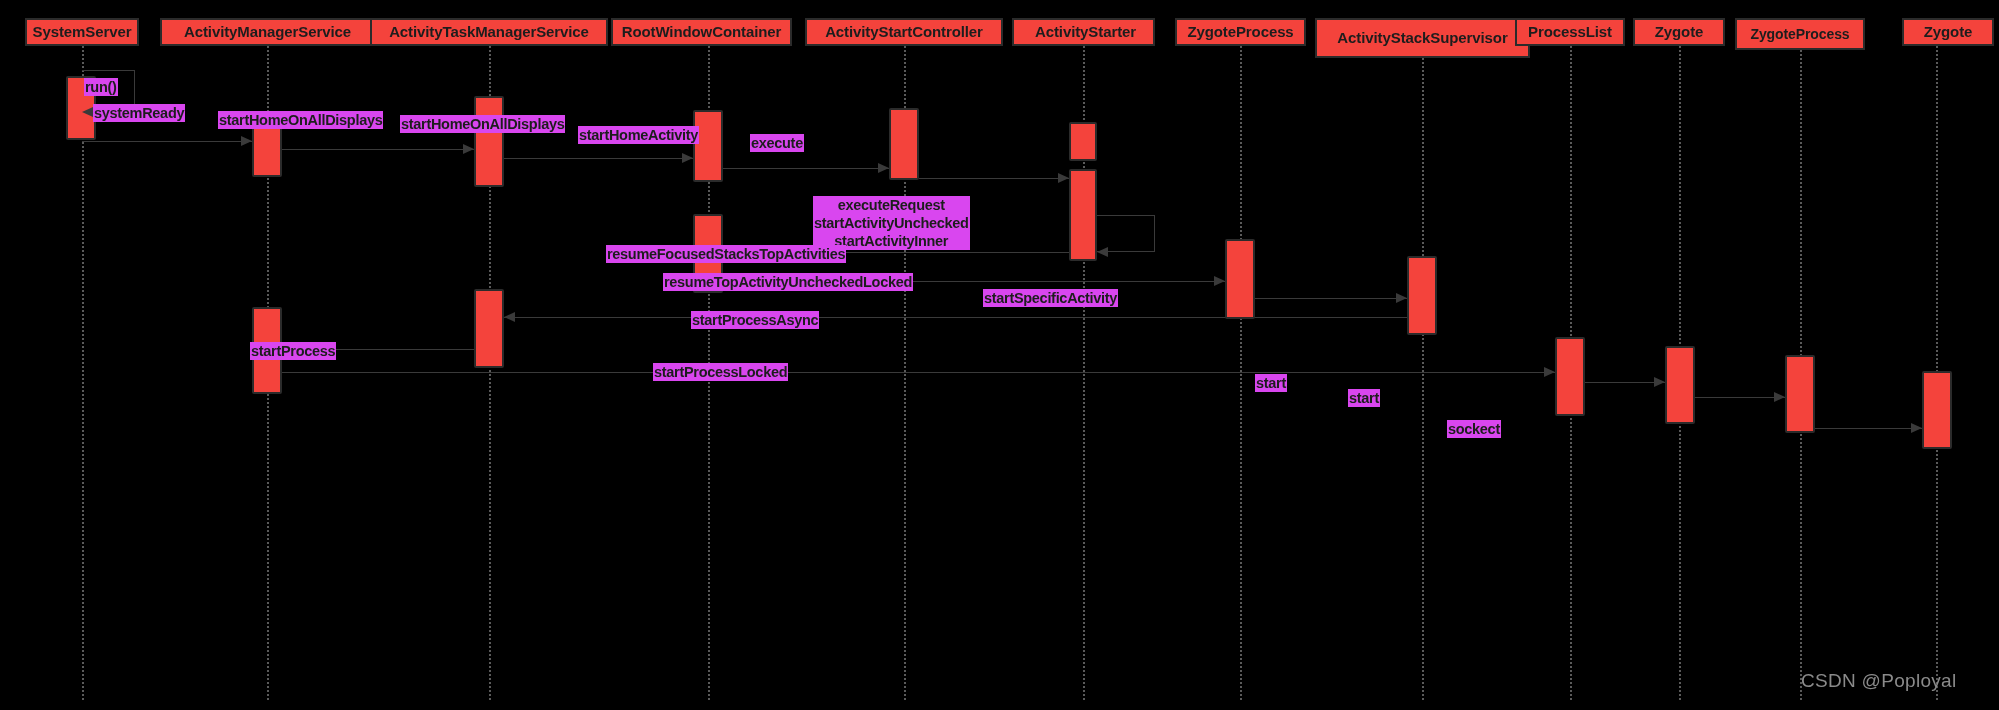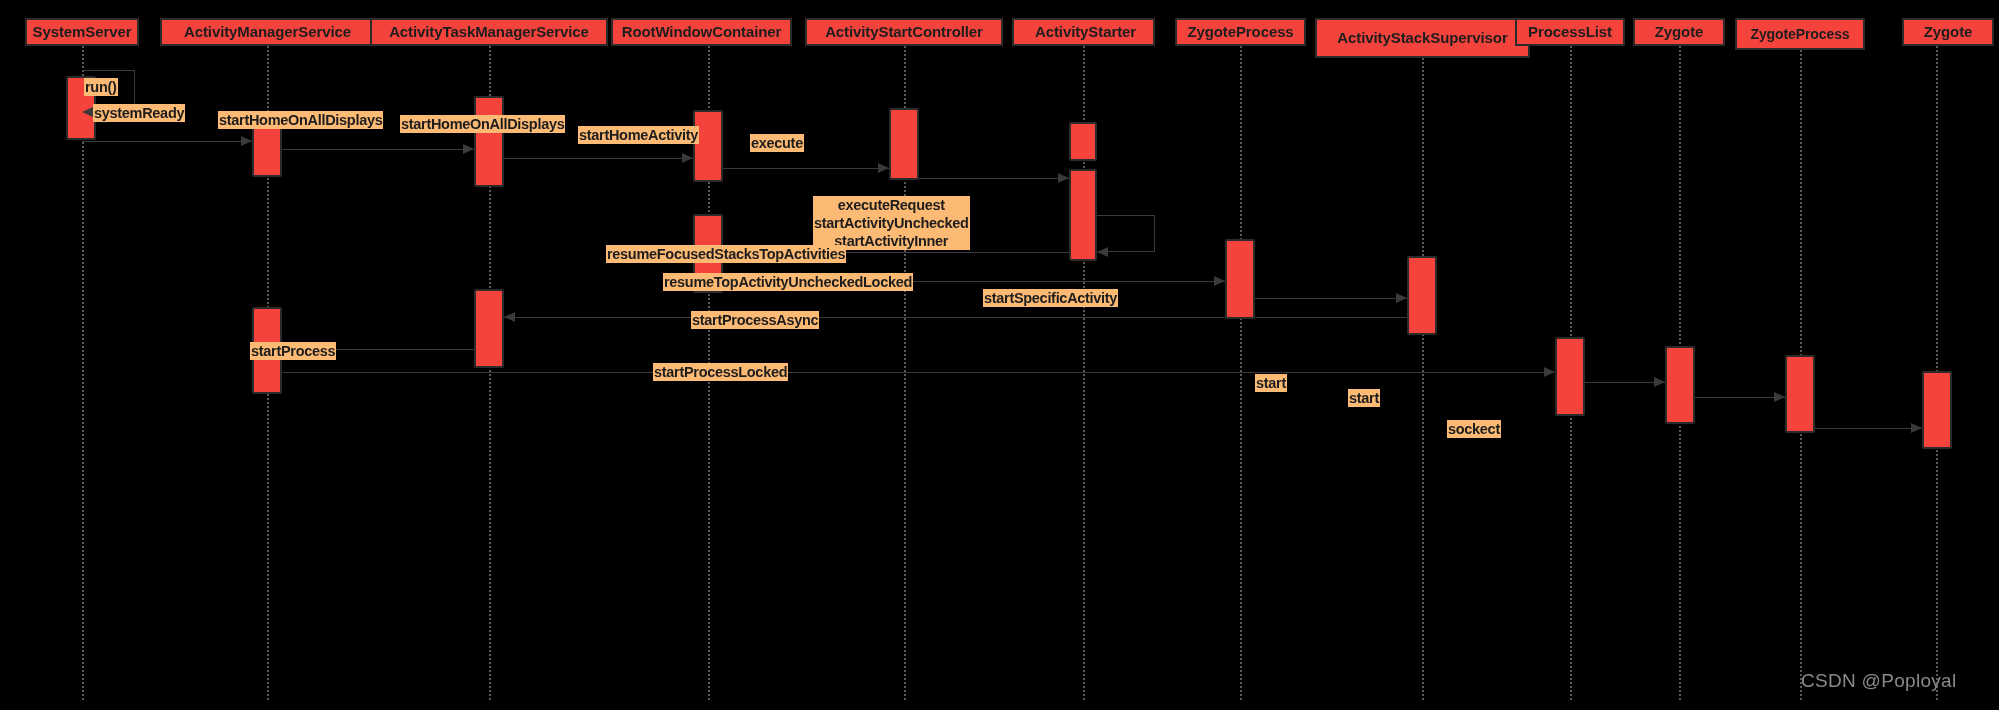--- a/index.html
+++ b/index.html
@@ -71,21 +71,21 @@
     border-top: 5.5px solid transparent;
     border-bottom: 5.5px solid transparent;
     z-index: 5;
   }
   .arrowhead.right { border-left: 11px solid #3a3a3a; }
   .arrowhead.left  { border-right: 11px solid #3a3a3a; }
 
   
   .msg-label {
     position: absolute;
-    background: #fdba74;
+    background: #d946ef;
     color: #1d1d1d;
     font-size: 14.5px;
     font-weight: bold;
     letter-spacing: -0.3px;
     line-height: 1.25;
     white-space: pre;
     text-align: center;
     padding: 0 1px;
     z-index: 7;
   }

